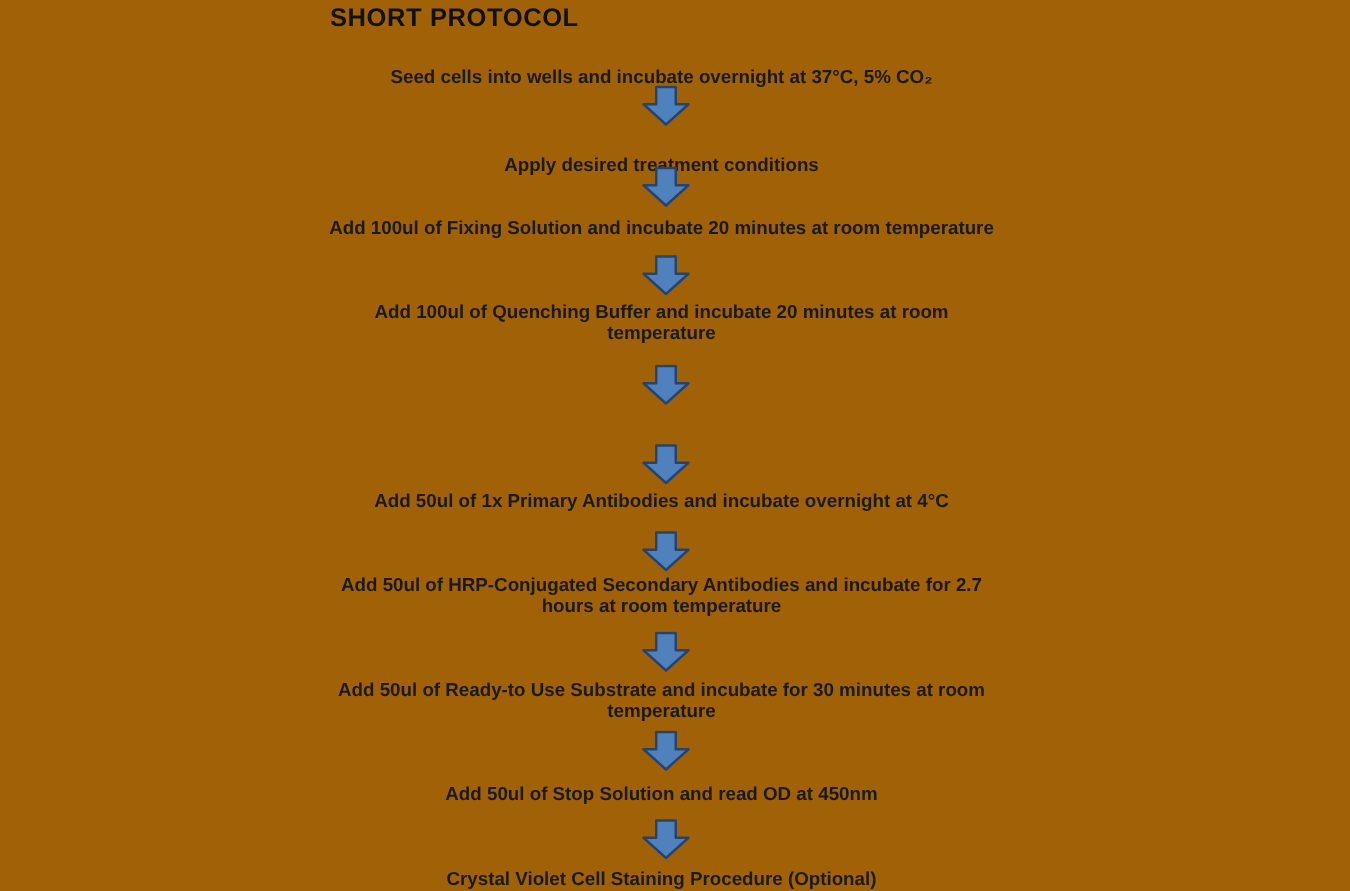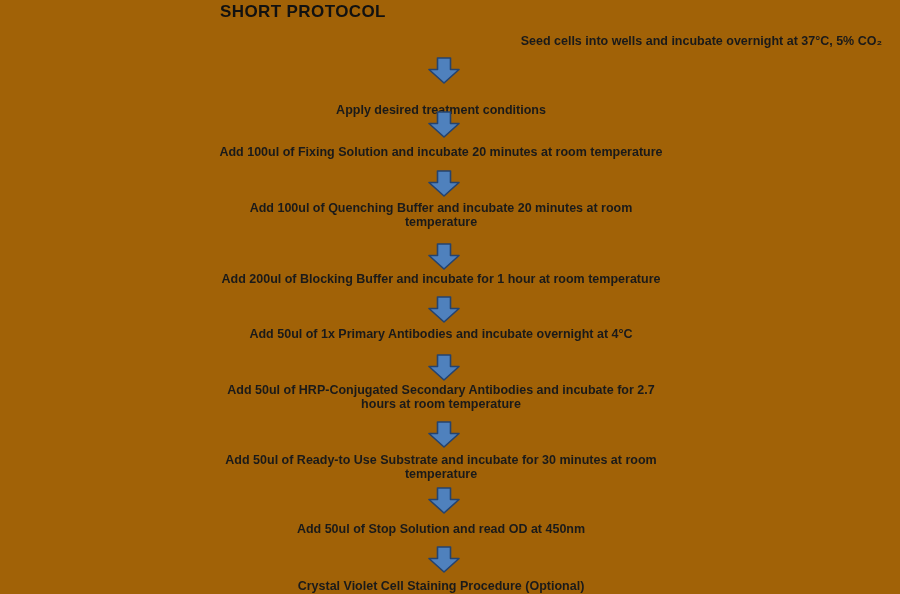--- a/index.html
+++ b/index.html
@@ -25,21 +25,21 @@
     position: absolute;
     left: 0;
     width: 882px;            
     text-align: center;
     font-size: 12.5px;
     font-weight: 700;
     line-height: 14px;
     color: #1a1a1a;
     white-space: pre-line;   
   }
-  .s1  { top: 34px; text-align: right;  }
+  .s1  { top: 44px;  }
   .s2  { top: 90px; margin-top: 13px;  }
   .s3  { top: 145px; }
   .s4  { top: 201px; }
   .s5  { top: 272px; }
   .s6  { top: 327px; }
   .s7  { top: 383px; }
   .s8  { top: 453px; }
   .s9  { top: 522px; }
   .s10 { top: 579px; }
   .arrow {
@@ -83,21 +83,20 @@
     <polygon points="9.5,1 22.5,1 22.5,12.5 31,12.5 16,26 1,12.5 9.5,12.5" stroke-width="1.6" stroke-linejoin="round" fill="#4f81bd"></polygon>
   </svg>
 
   <div class="step s4">Add 100ul of Quenching Buffer and incubate 20 minutes at room
 temperature</div>
 
   <svg class="arrow a4" viewBox="0 0 32 27" stroke="#24436f">
     <polygon points="9.5,1 22.5,1 22.5,12.5 31,12.5 16,26 1,12.5 9.5,12.5" stroke-width="1.6" stroke-linejoin="round" fill="#4f81bd"></polygon>
   </svg>
 
-  <div class="step s5">Add 200ul of Blocking Buffer and incubate for 1 hour at room temperature</div>
 
   <svg class="arrow a5" viewBox="0 0 32 27" stroke="#24436f">
     <polygon points="9.5,1 22.5,1 22.5,12.5 31,12.5 16,26 1,12.5 9.5,12.5" stroke-width="1.6" stroke-linejoin="round" fill="#4f81bd"></polygon>
   </svg>
 
   <div class="step s6">Add 50ul of 1x Primary Antibodies and incubate overnight at 4°C</div>
 
   <svg class="arrow a6" viewBox="0 0 32 27" stroke="#24436f">
     <polygon points="9.5,1 22.5,1 22.5,12.5 31,12.5 16,26 1,12.5 9.5,12.5" stroke-width="1.6" stroke-linejoin="round" fill="#4f81bd"></polygon>
   </svg>

